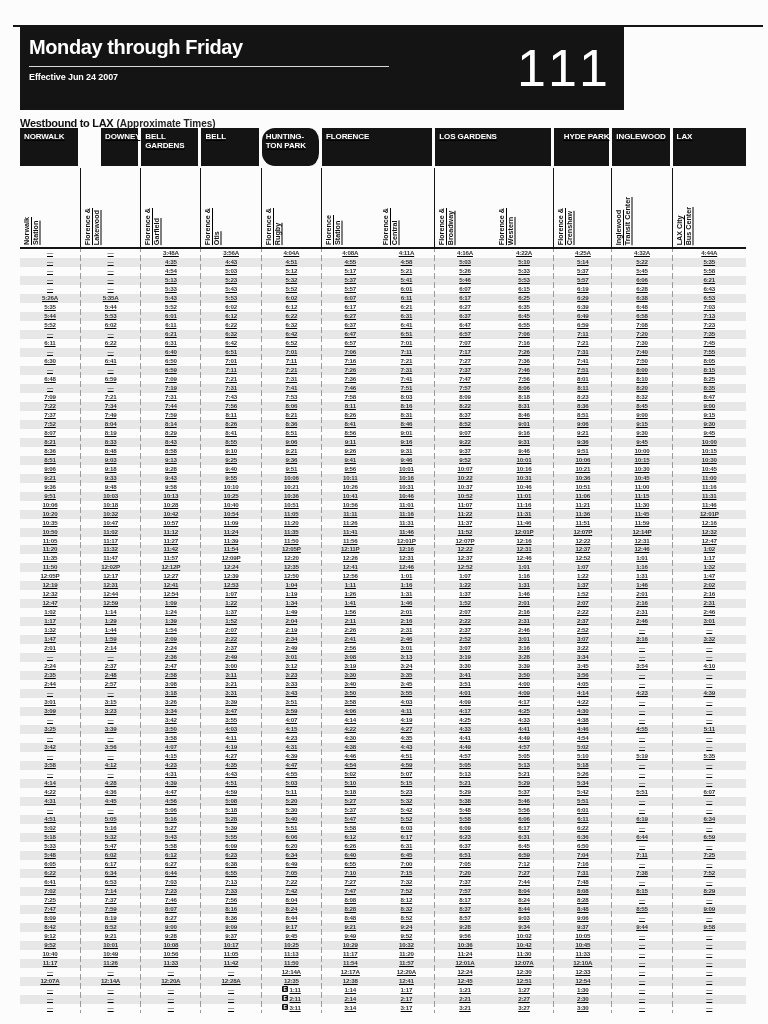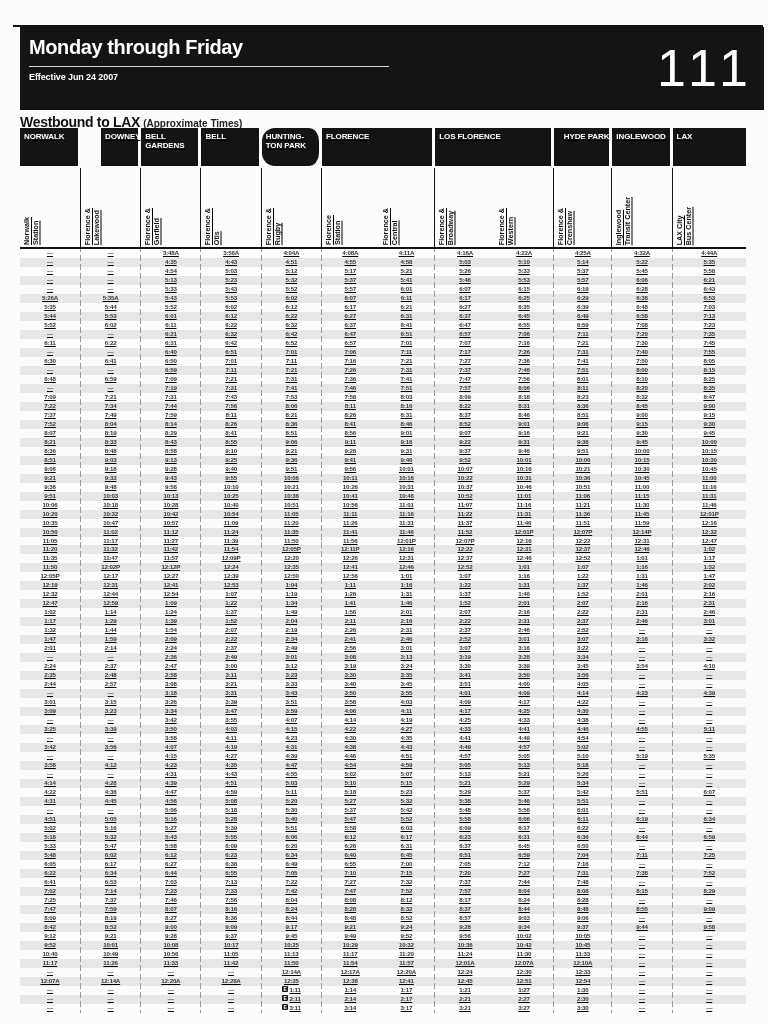--- a/index.html
+++ b/index.html
@@ -6,34 +6,34 @@
   body{
     width:768px;height:1024px;overflow:hidden;position:relative;
     background:#fcfcfc;
     font-family:"Liberation Sans","DejaVu Sans",sans-serif;
     -webkit-font-smoothing:antialiased;
   }
   .top-rule{position:absolute;left:13px;top:25px;width:750px;height:2px;background:#141414;}
 
   
   .masthead{
-    position:absolute;left:20px;top:27px;width:744px;height:83px;
+    position:absolute;left:20px;top:27px;width:604px;height:83px;
     background:#141414;color:#fff;box-sizing:border-box;padding:8px 12px 0 9px;
   }
   .masthead-title{font-size:20px;font-weight:bold;letter-spacing:-0.4px;line-height:24px;}
   .masthead-rule{width:360px;height:1px;background:#d8d8d8;margin:7px 0 5px 0;}
   .masthead-effective{font-size:9px;font-weight:bold;letter-spacing:-0.1px;}
   .route-number{
     position:absolute;right:10px;top:4px;font-size:52px;font-weight:normal;
     letter-spacing:6px;line-height:74px;
   }
 
   
   .section-line{position:absolute;left:20px;top:113px;width:728px;}
-  .section-title{font-size:14px;font-weight:bold;color:#111;letter-spacing:-0.3px;}
+  .section-title{font-size:11px;font-weight:bold;color:#111;letter-spacing:-0.3px;}
   .section-sub{font-size:10px;font-weight:bold;color:#222;margin-left:3px;}
 
   
   .timetable{
     position:absolute;left:20px;top:128px;width:726px;text-decoration:underline;
     --cols:8.4% 8.3% 8.3% 8.3% 8.3% 7.8% 7.8% 8.2% 8.2% 8.0% 8.3% 10.1%;
   }
   .group-row{display:grid;grid-template-columns:var(--cols);height:38px;margin-bottom:2px;}
   .gcell{
     background:#141414;color:#fff;font-size:8px;font-weight:bold;letter-spacing:-0.1px;
@@ -92,21 +92,21 @@
 <div class="timetable">
   <div class="group-row">
       <div class="gcell" style="grid-column: 1 / span 1;">NORWALK</div>
       <div class="gcell" style="grid-column: 2 / span 1; margin-left: 20px;">DOWNEY</div>
       <div class="gcell" style="grid-column: 3 / span 1;">BELL
 GARDENS</div>
       <div class="gcell" style="grid-column: 4 / span 1;">BELL</div>
       <div class="gcell" style="grid-column: 5 / span 1; border-radius: 13px;">HUNTING-
 TON PARK</div>
       <div class="gcell" style="grid-column: 6 / span 2;">FLORENCE</div>
-      <div class="gcell" style="grid-column: 8 / span 2;">LOS FLORENCE</div>
+      <div class="gcell" style="grid-column: 8 / span 2;">LOS GARDENS</div>
       <div class="gcell" style="grid-column: 10 / span 1; text-align: right;">HYDE PARK</div>
       <div class="gcell" style="grid-column: 11 / span 1;">INGLEWOOD</div>
       <div class="gcell" style="grid-column: 12 / span 1;">LAX</div>
     </div>
   <div class="stops-row">
       <div class="stop-cell sep">
         <span class="stop-label">Norwalk
 Station</span>
       </div>
       <div class="stop-cell sep">

